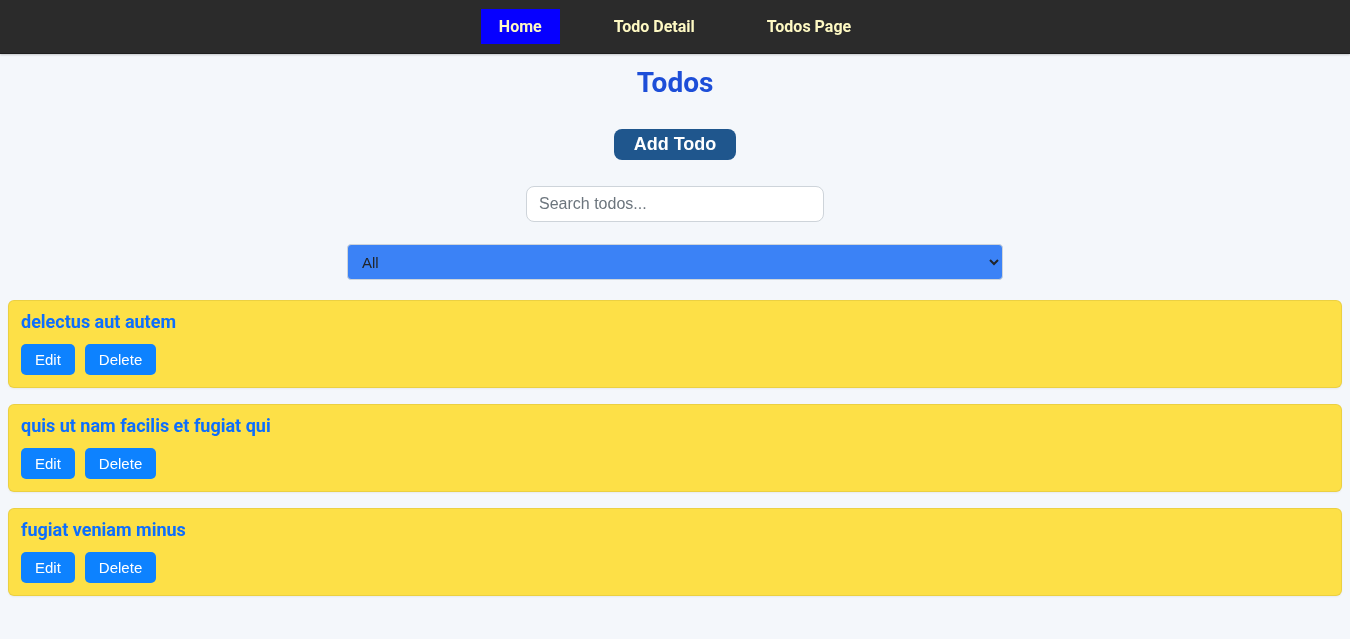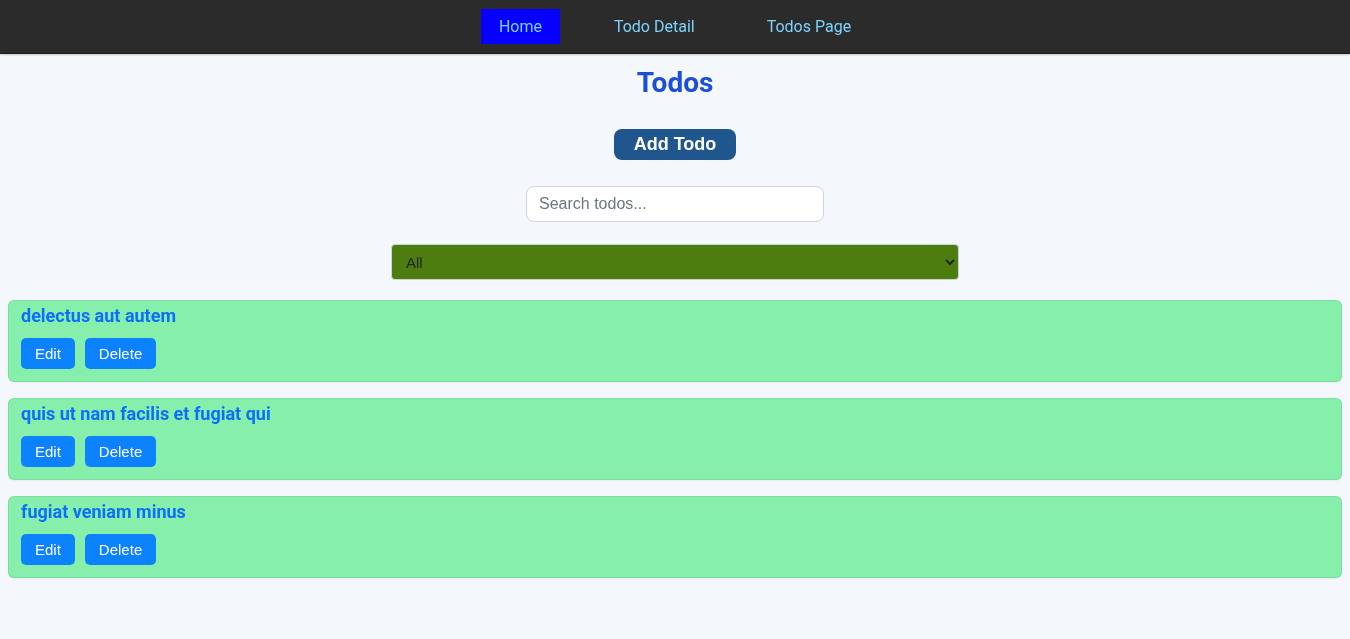--- a/index.html
+++ b/index.html
@@ -17,22 +17,22 @@
     .navbar {
       background-color: #2b2b2b;
       height: 54px;
       display: flex;
       justify-content: center;
       align-items: center;
       box-shadow: 0 1px 2px rgba(0,0,0,0.2);
       border-bottom: 1px solid rgba(0,0,0,0.3);
     }
     .nav-item {
-      color: #7dd3fc;
-      font-weight: 400;
+      color: #fef9c3;
+      font-weight: 700;
       padding: 8px 18px;
       margin: 0 18px;
       cursor: pointer;
       font-size: 16px;
       text-decoration: none;
     }
     .nav-item.active {
       background-color: #0600ff;
     }
     .main {
@@ -69,40 +69,40 @@
       color: #495057;
       background-color: #fff;
       border: 1px solid #ced4da;
       border-radius: 8px;
     }
     .search-input::placeholder {
       color: #6c757d;
     }
     .filter-select {
       margin-top: 22px;
-      width: 568px;
+      width: 656px;
       height: 36px;
       padding: 6px 10px;
       font-size: 15px;
       color: #212529;
-      background-color: #4d7c0f;
+      background-color: #3b82f6;
       border: 1px solid #ced4da;
       border-radius: 4px;
       appearance: auto;
     }
     .todos {
       margin-top: 20px;
       padding: 0 4px;
     }
     .todo-card {
-      background: #86efac;
+      background: #fde047;
       border: 1px solid rgba(0,0,0,0.07);
       border-radius: 6px;
       box-shadow: 0 1px 2px rgba(0,0,0,0.05);
-      padding: 4px 12px 12px 12px;
+      padding: 10px 12px 12px 12px;
       margin-bottom: 16px;
     }
     .todo-title {
       color: #0d6efd;
       font-weight: 700;
       font-size: 18px;
       margin-bottom: 12px;
       display: inline-block;
       cursor: pointer;
     }

